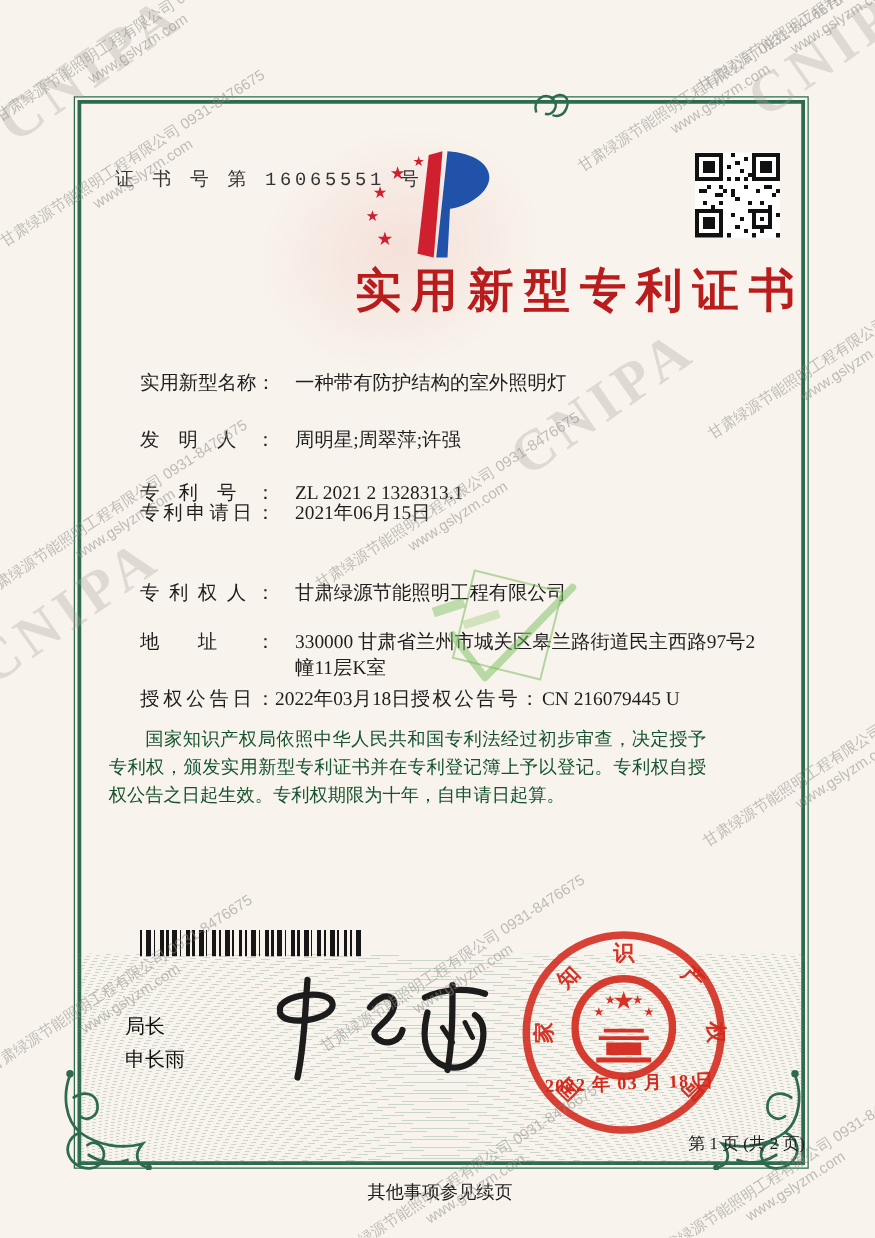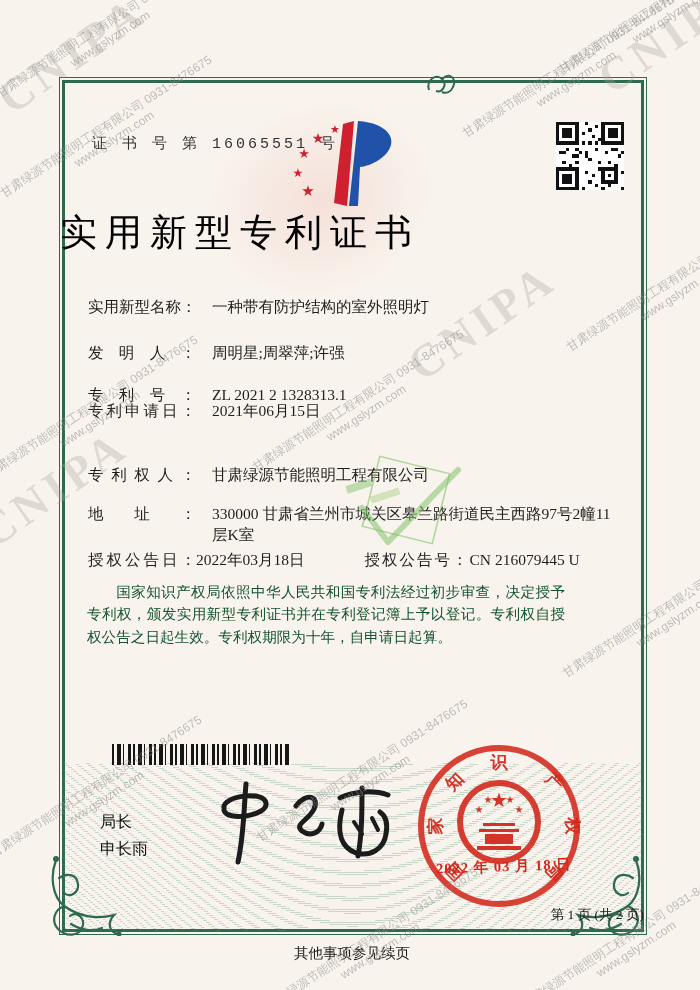--- a/index.html
+++ b/index.html
@@ -19,37 +19,37 @@
   .frame-inner{
     position:absolute;left:2px;top:2px;right:2px;bottom:2px;
     border:3px solid #2e6b4e;
   }
 
   
   .cert-no{left:92px;top:134px;font-size:15px;letter-spacing:3px;color:#333;font-family:Liberation Mono, monospace;}
   .logo{left:286px;top:118px;width:122px;height:92px;}
   .qr{left:556px;top:122px;width:68px;height:68px;background:#fff;}
   .title{
-    left:60px;top:208px;width:584px;text-align:left;
-    font-size:37px;font-weight:normal;letter-spacing:8px;color:#000000;
+    left:60px;top:208px;width:584px;text-align:right;
+    font-size:37px;font-weight:bold;letter-spacing:8px;color:#b91c1c;
   }
   .logo-echo{
     left:205px;top:105px;width:230px;height:190px;
     background:radial-gradient(closest-side,rgba(226,128,120,.16),rgba(226,128,120,0));
     transform:rotate(-18deg);
   }
 
   
   .frow{
     position:absolute;left:88px;width:524px;display:flex;
     font-size:15.5px;line-height:21px;color:#1e1e1e;
   }
   .frow .lbl{
     flex:none;width:108px;white-space:nowrap;
-    text-align:justify;text-align-last:justify;
+    text-align:justify;text-align-last:justify;margin-left:24px;
   }
   .frow .val{flex:1;margin-left:16px;}
   .lbl2{white-space:nowrap;letter-spacing:2px;}
 
   
   .body-text{
     left:87px;top:581px;width:478px;
     font-size:14.6px;line-height:22.4px;text-align:justify;color:#14532d;
   }
   .body-text p{margin:0 0 3px 0;text-indent:2em;}
@@ -256,21 +256,21 @@
   <span class="lbl">专利权人：</span>
   <span class="val">甘肃绿源节能照明工程有限公司</span>
 </div>
 <div class="frow" style="top:503px">
   <span class="lbl">地址：</span>
   <span class="val" style="max-width:420px">330000 甘肃省兰州市城关区皋兰路街道民主西路97号2幢11层K室</span>
 </div>
 <div class="frow" style="top:549px">
   <span class="lbl">授权公告日：</span>
   <span>2022年03月18日</span>
-  <span class="lbl2" style="margin-left:60px">授权公告号：</span>
+  <span class="lbl2" style="">授权公告号：</span>
   <span>CN 216079445 U</span>
 </div>
 
 <div class="abs body-text">
   <p>国家知识产权局依照中华人民共和国专利法经过初步审查，决定授予专利权，颁发实用新型专利证书并在专利登记簿上予以登记。专利权自授权公告之日起生效。专利权期限为十年，自申请日起算。</p>
 </div>
 
 <svg class="abs eco-stamp" viewBox="0 0 130 100">
   <rect x="30" y="12" width="72" height="72" fill="none" stroke="rgba(120,190,95,.55)" stroke-width="1.6" transform="rotate(14 66 48)"></rect>
   <polyline points="22,56 48,90 118,18" fill="none" stroke="rgba(120,190,95,.5)" stroke-width="6" stroke-linecap="round" stroke-linejoin="round"></polyline>

